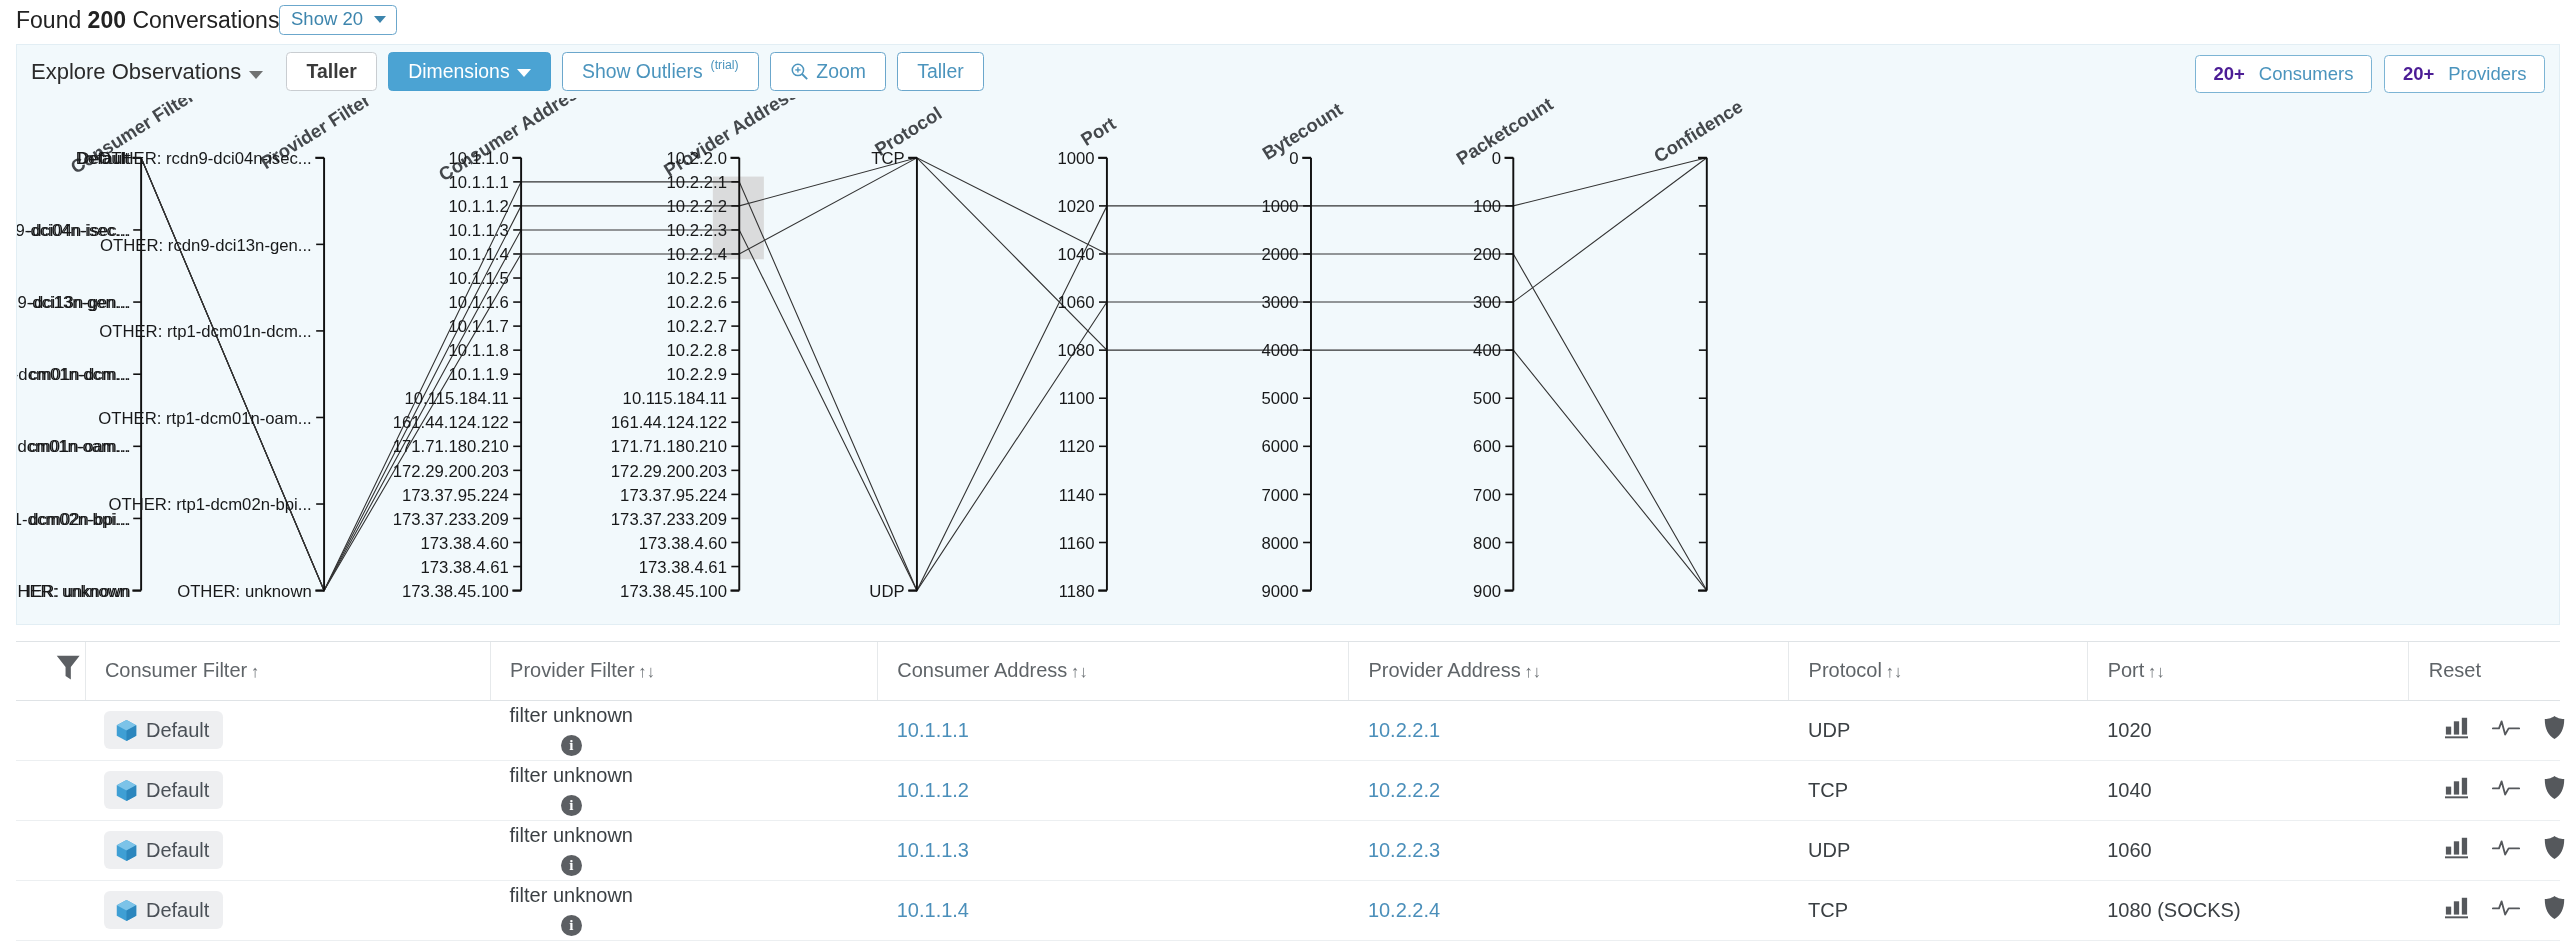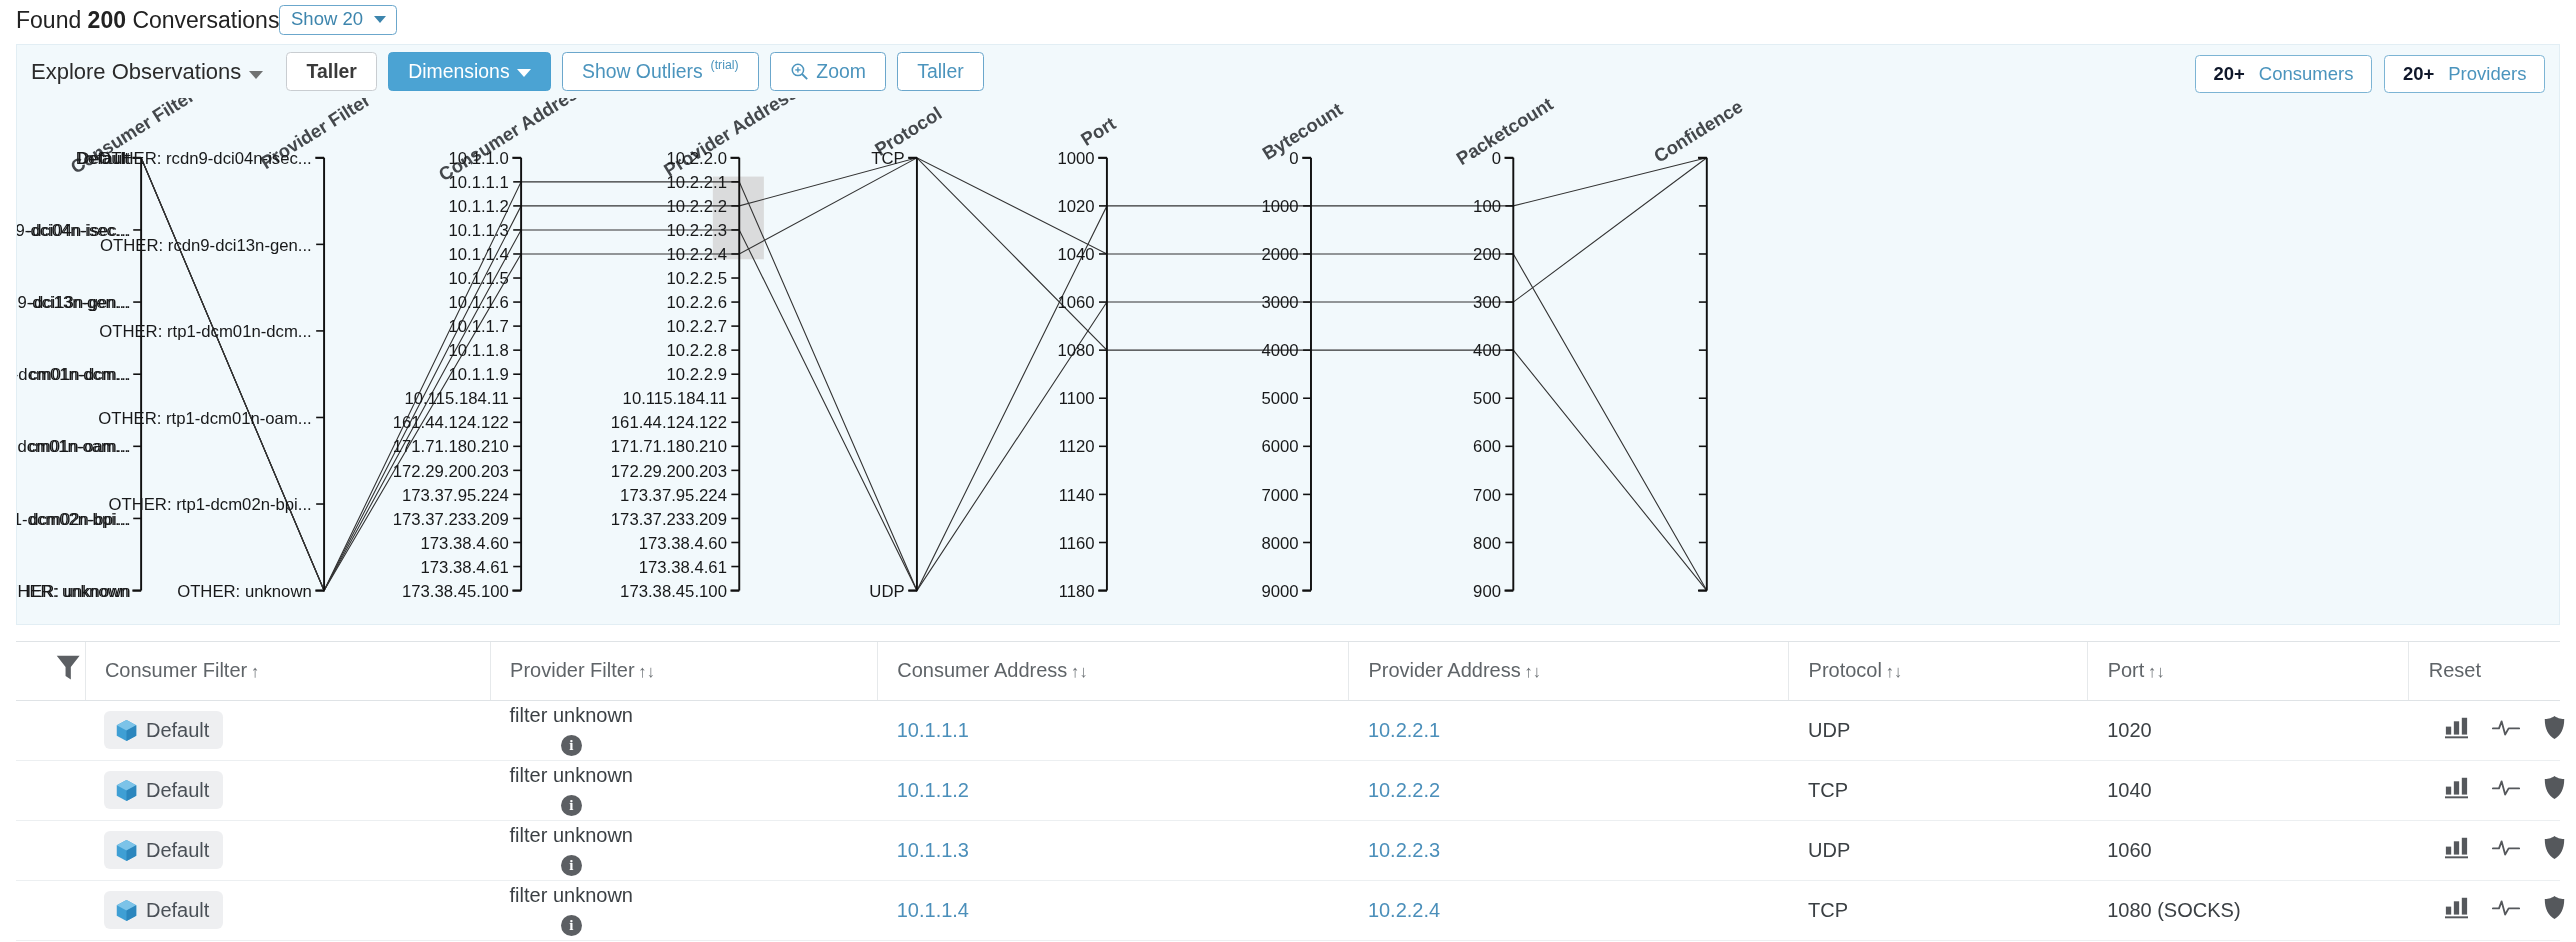--- a/index.html
+++ b/index.html
@@ -113,21 +113,21 @@
     background: #fff;
     padding: 8px 17.6px;
     font-size: 18.5px;
     color: #4b94bd;
     display: flex;
     gap: 14px;
     align-items: center;
     cursor: pointer;
     line-height: 1.1;
   }
-  .pill b { color: #0f172a; font-weight: bold; }
+  .pill b { color: #4c1d95; font-weight: bold; }
 
   
   #pc-wrap { position: absolute; left: 0; top: 53px; width: 100%; height: 526px; }
   #pc-svg { display: block; }
 
   
   #table-wrap {
     margin: 16px 16px 0 16px;
     border-top: 0.9px solid #dfe3e6;
   }

